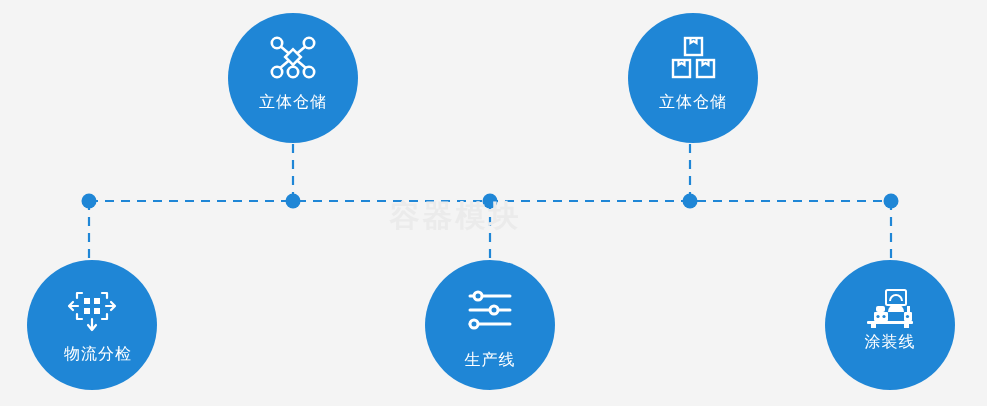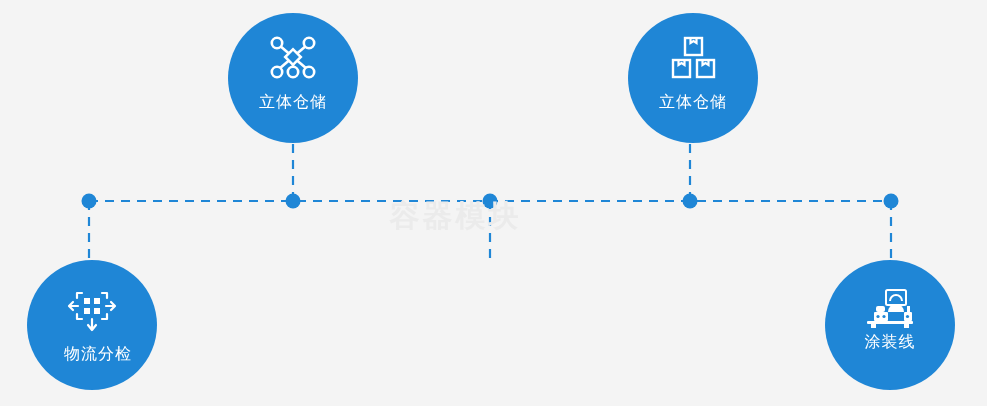--- a/index.html
+++ b/index.html
@@ -163,20 +163,37 @@
           <rect x="18" y="12" width="6" height="6"></rect>
           <rect x="28" y="12" width="6" height="6"></rect>
           <rect x="18" y="22" width="6" height="6"></rect>
           <rect x="28" y="22" width="6" height="6"></rect>
         </g>
       </svg>
     </span>
     <span class="cap">物流分检</span>
   </div>
 
+  <div class="node n-line" style="left:425px; top:260px;">
+    <span class="ico">
+      <svg viewBox="0 0 52 46" xmlns="http://www.w3.org/2000/svg">
+        <g stroke="#ffffff" stroke-width="3" stroke-linecap="round">
+          <line x1="6" y1="8" x2="46" y2="8"></line>
+          <line x1="6" y1="22" x2="46" y2="22"></line>
+          <line x1="6" y1="36" x2="46" y2="36"></line>
+        </g>
+        <g fill="#1f86d6" stroke="#ffffff" stroke-width="3">
+          <circle cx="14" cy="8" r="4"></circle>
+          <circle cx="30" cy="22" r="4"></circle>
+          <circle cx="10" cy="36" r="4"></circle>
+        </g>
+      </svg>
+    </span>
+    <span class="cap">生产线</span>
+  </div>
 
   <div class="node n-paint" style="left:825px; top:260px;">
     <span class="ico">
       <svg viewBox="0 0 52 46" xmlns="http://www.w3.org/2000/svg">
         <g fill="none" stroke="#ffffff" stroke-width="2">
           <rect x="22" y="2" width="20" height="15" rx="1.5"></rect>
           <path d="M26 13 a6 6 0 0 1 12 0"></path>
         </g>
         <g fill="#ffffff">
           <rect x="30.6" y="17" width="2.8" height="4"></rect>

